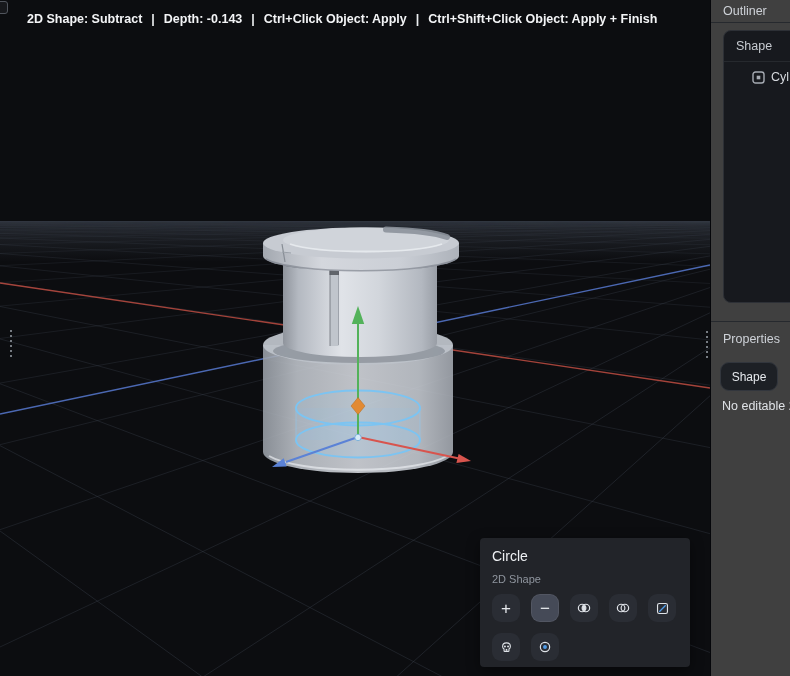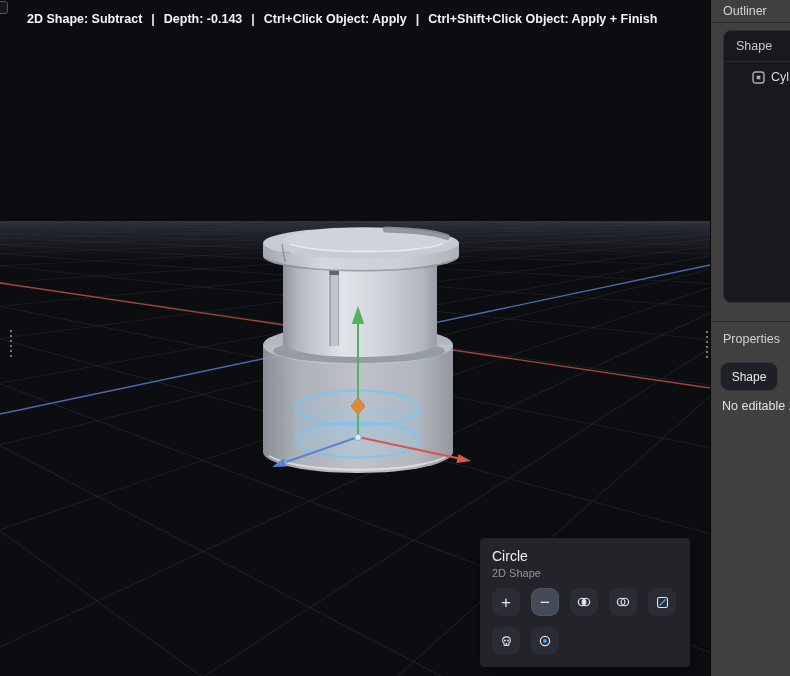--- a/index.html
+++ b/index.html
@@ -43,21 +43,21 @@
              color:#e5e8ec;font-size:12px;font-family:"Liberation Sans",sans-serif;
              display:flex;align-items:center;justify-content:center;cursor:pointer;text-align:right;}
   #no-edit-msg{position:absolute;left:11px;top:399px;width:140px;font-size:12.5px;
                color:#dfe2e6;white-space:nowrap;}
 
   
   #shape-dialog{position:absolute;left:480px;top:538px;width:210px;height:129px;
                 background:#222429;border-radius:4px;padding:10px 12px;
                 box-shadow:0 4px 14px rgba(0,0,0,.45);}
   #shape-dialog .dlg-title{font-size:14px;color:#eef0f3;font-weight:500;}
-  #shape-dialog .dlg-sub{font-size:11px;color:#8f959e;margin-top:3px;}
+  #shape-dialog .dlg-sub{font-size:11px;color:#8f959e;margin-top:9px;}
   .btn-row{display:flex;gap:11px;margin-top:9px;}
   .btn-row.second{margin-top:11px;}
   .sq-btn{width:28px;height:28px;border-radius:9px;background:#2a2d34;border:1px solid transparent;
           display:flex;align-items:center;justify-content:center;cursor:pointer;padding:0;}
   .sq-btn.sel{background:#454a57;border-color:rgba(255,255,255,.07);}
   .sq-btn .glyph{font-size:17px;line-height:1;color:#e6e9ed;font-family:"Liberation Sans",sans-serif;}
 </style>
 </head>
 <body>
 

